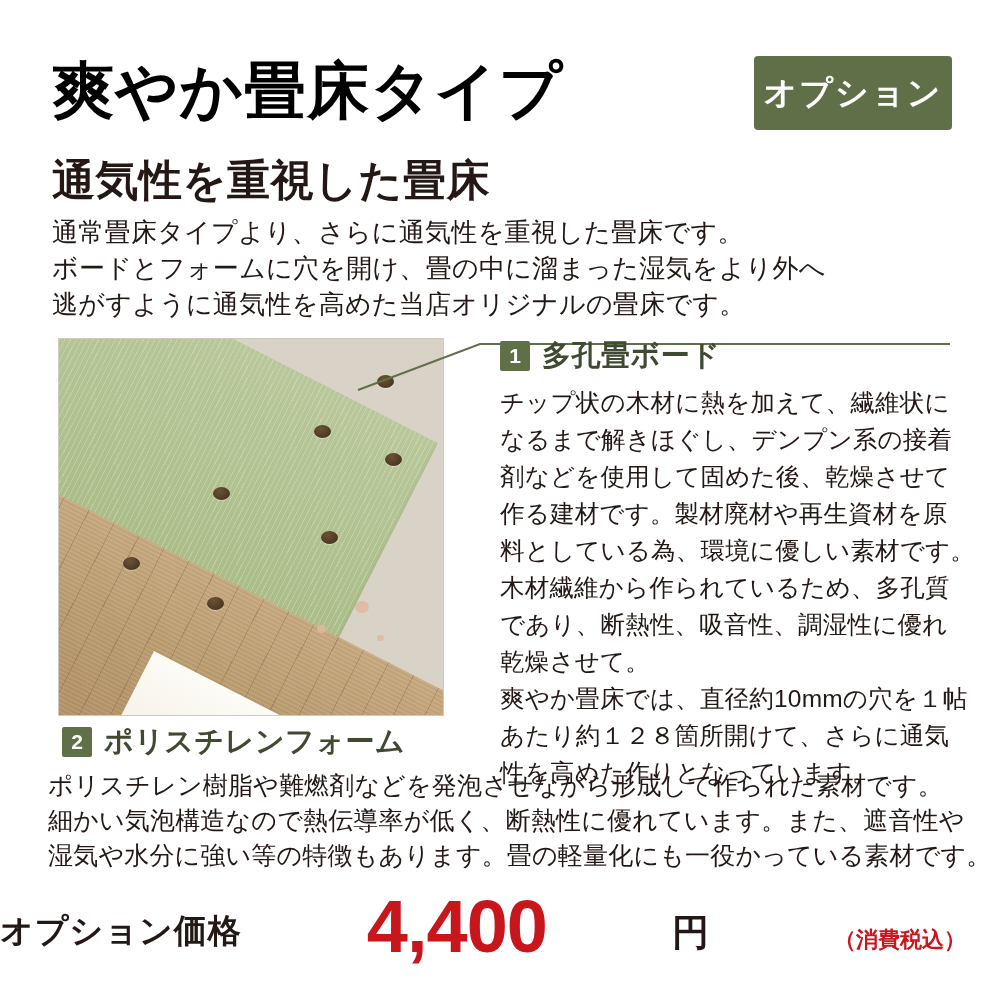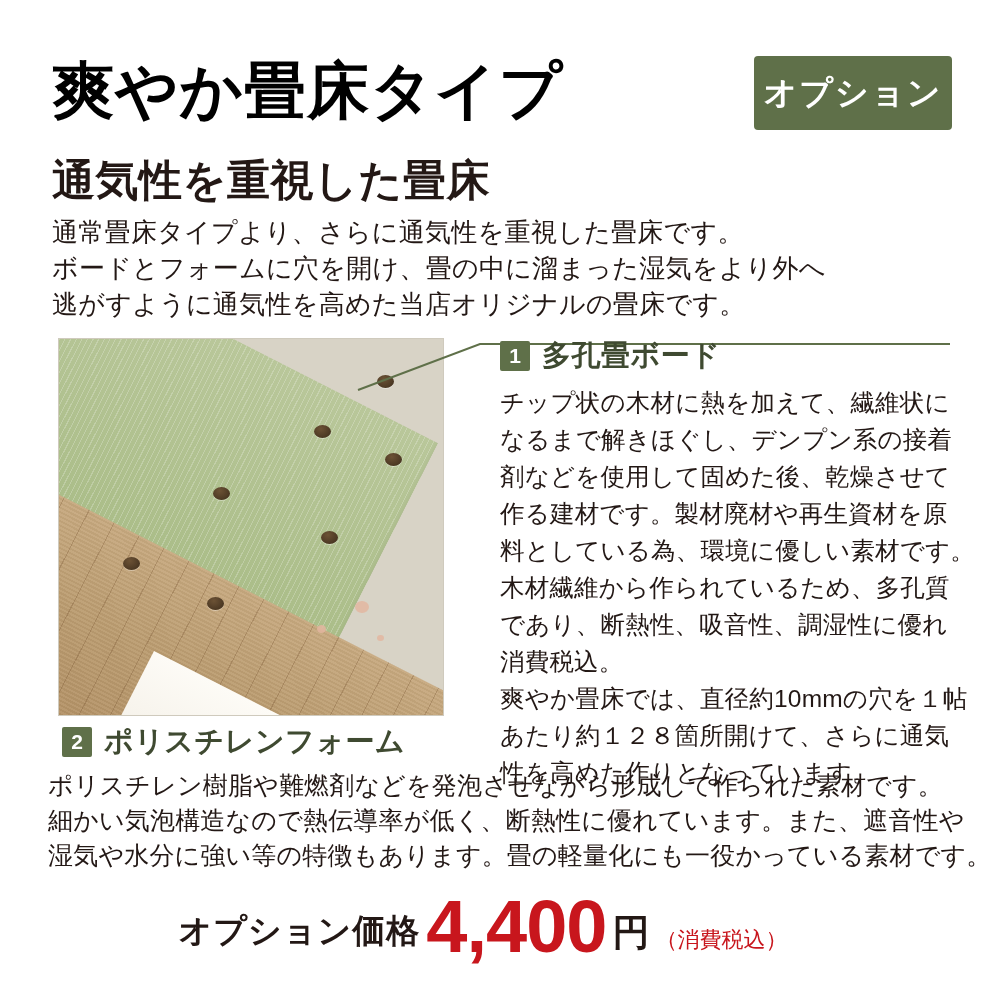--- a/index.html
+++ b/index.html
@@ -230,21 +230,21 @@
   .callout2-body div { white-space: nowrap; }
 
   
   .price-row {
     position: absolute;
     left: 0;
     right: 34px;
     bottom: 36px;
     display: flex;
     align-items: flex-end;
-    justify-content: center;
+    justify-content: space-between;
     gap: 6px;
   }
   .price-label {
     font-size: 33px;
     font-weight: 700;
     color: #231815;
     padding-bottom: 10px;
     letter-spacing: 1px;
   }
   .price-value {
@@ -255,21 +255,21 @@
     letter-spacing: -1px;
   }
   .price-unit {
     font-size: 37px;
     font-weight: 700;
     color: #231815;
     padding-bottom: 6px;
   }
   .price-tax {
     font-size: 22px;
-    font-weight: 400;
+    font-weight: 700;
     color: #c8161d;
     padding-bottom: 9px;
     letter-spacing: 0;
   }
 </style>
 </head>
 <body>
 
 <div id="page">
 
@@ -313,21 +313,21 @@
     <div class="callout1-title">多孔畳ボード</div>
   </div>
   <div class="callout1-body">
     <div>チップ状の木材に熱を加えて、繊維状に</div>
     <div>なるまで解きほぐし、デンプン系の接着</div>
     <div>剤などを使用して固めた後、乾燥させて</div>
     <div>作る建材です。製材廃材や再生資材を原</div>
     <div>料としている為、環境に優しい素材です。</div>
     <div>木材繊維から作られているため、多孔質</div>
     <div>であり、断熱性、吸音性、調湿性に優れ</div>
-    <div>消費税込。</div>
+    <div>乾燥させて。</div>
     <div>爽やか畳床では、直径約10mmの穴を１帖</div>
     <div>あたり約１２８箇所開けて、さらに通気</div>
     <div>性を高めた作りとなっています。</div>
   </div>
 
   <div class="callout2-head">
     <div class="num-box">2</div>
     <div class="callout2-title">ポリスチレンフォーム</div>
   </div>
   <div class="callout2-body">

